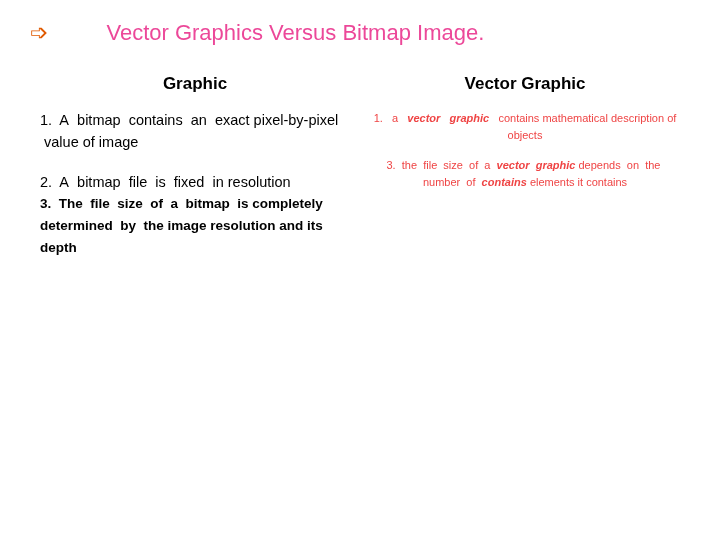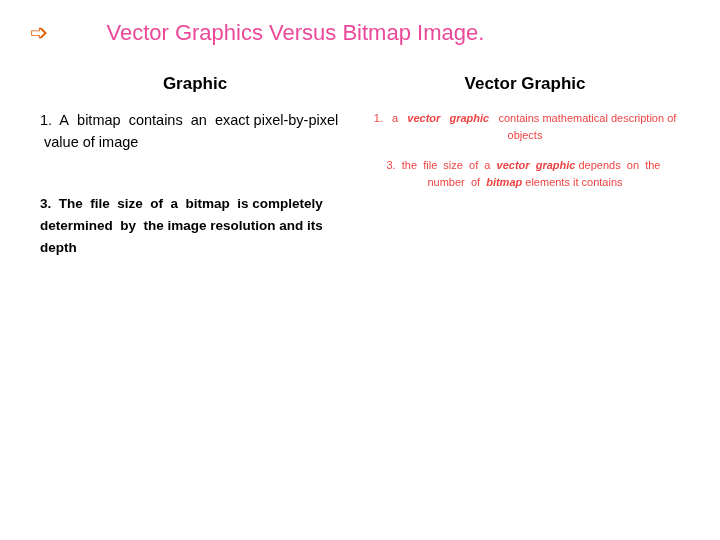--- a/index.html
+++ b/index.html
@@ -101,34 +101,34 @@
   <div class="content-area">
 
     <div class="column column-left">
       <div class="column-header">Graphic</div>
 
       <div class="left-entry">
         <span>1.&nbsp; A&nbsp; bitmap&nbsp; contains&nbsp; an&nbsp; exact pixel-by-pixel &nbsp;value of image</span>
       </div>
 
       <div class="left-entry">
-        <br>
+        <span>2.&nbsp; A&nbsp; bitmap&nbsp; file&nbsp; is&nbsp; fixed&nbsp; in resolution</span><br>
         <span style="font-weight:bold; font-size:13.5px;">3.&nbsp; The&nbsp; file&nbsp; size&nbsp; of&nbsp; a&nbsp; bitmap&nbsp; is completely&nbsp; determined&nbsp; by&nbsp; the image resolution and its depth</span>
       </div>
 
     </div>
 
     <div class="column">
       <div class="column-header right">Vector Graphic</div>
 
       <div class="right-entry">
         <span>1.&nbsp;&nbsp; a&nbsp;&nbsp; <span style="font-weight:bold;font-style:italic;">vector&nbsp;&nbsp; graphic</span>&nbsp;&nbsp; contains mathematical description of objects</span>
       </div>
 
 
       <div class="right-entry">
-        <span>3.&nbsp; the&nbsp; file&nbsp; size&nbsp; of&nbsp; a&nbsp; <span style="font-weight:bold;font-style:italic;">vector&nbsp; graphic</span> depends&nbsp; on&nbsp; the&nbsp; number&nbsp; of&nbsp; <span style="font-weight:bold;font-style:italic;">bitmap</span> elements it contains</span>
+        <span>3.&nbsp; the&nbsp; file&nbsp; size&nbsp; of&nbsp; a&nbsp; <span style="font-weight:bold;font-style:italic;">vector&nbsp; graphic</span> depends&nbsp; on&nbsp; the&nbsp; number&nbsp; of&nbsp; <span style="font-weight:bold;font-style:italic;">contains</span> elements it contains</span>
       </div>
 
     </div>
 
   </div>
 </div>
 
 </body></html>

